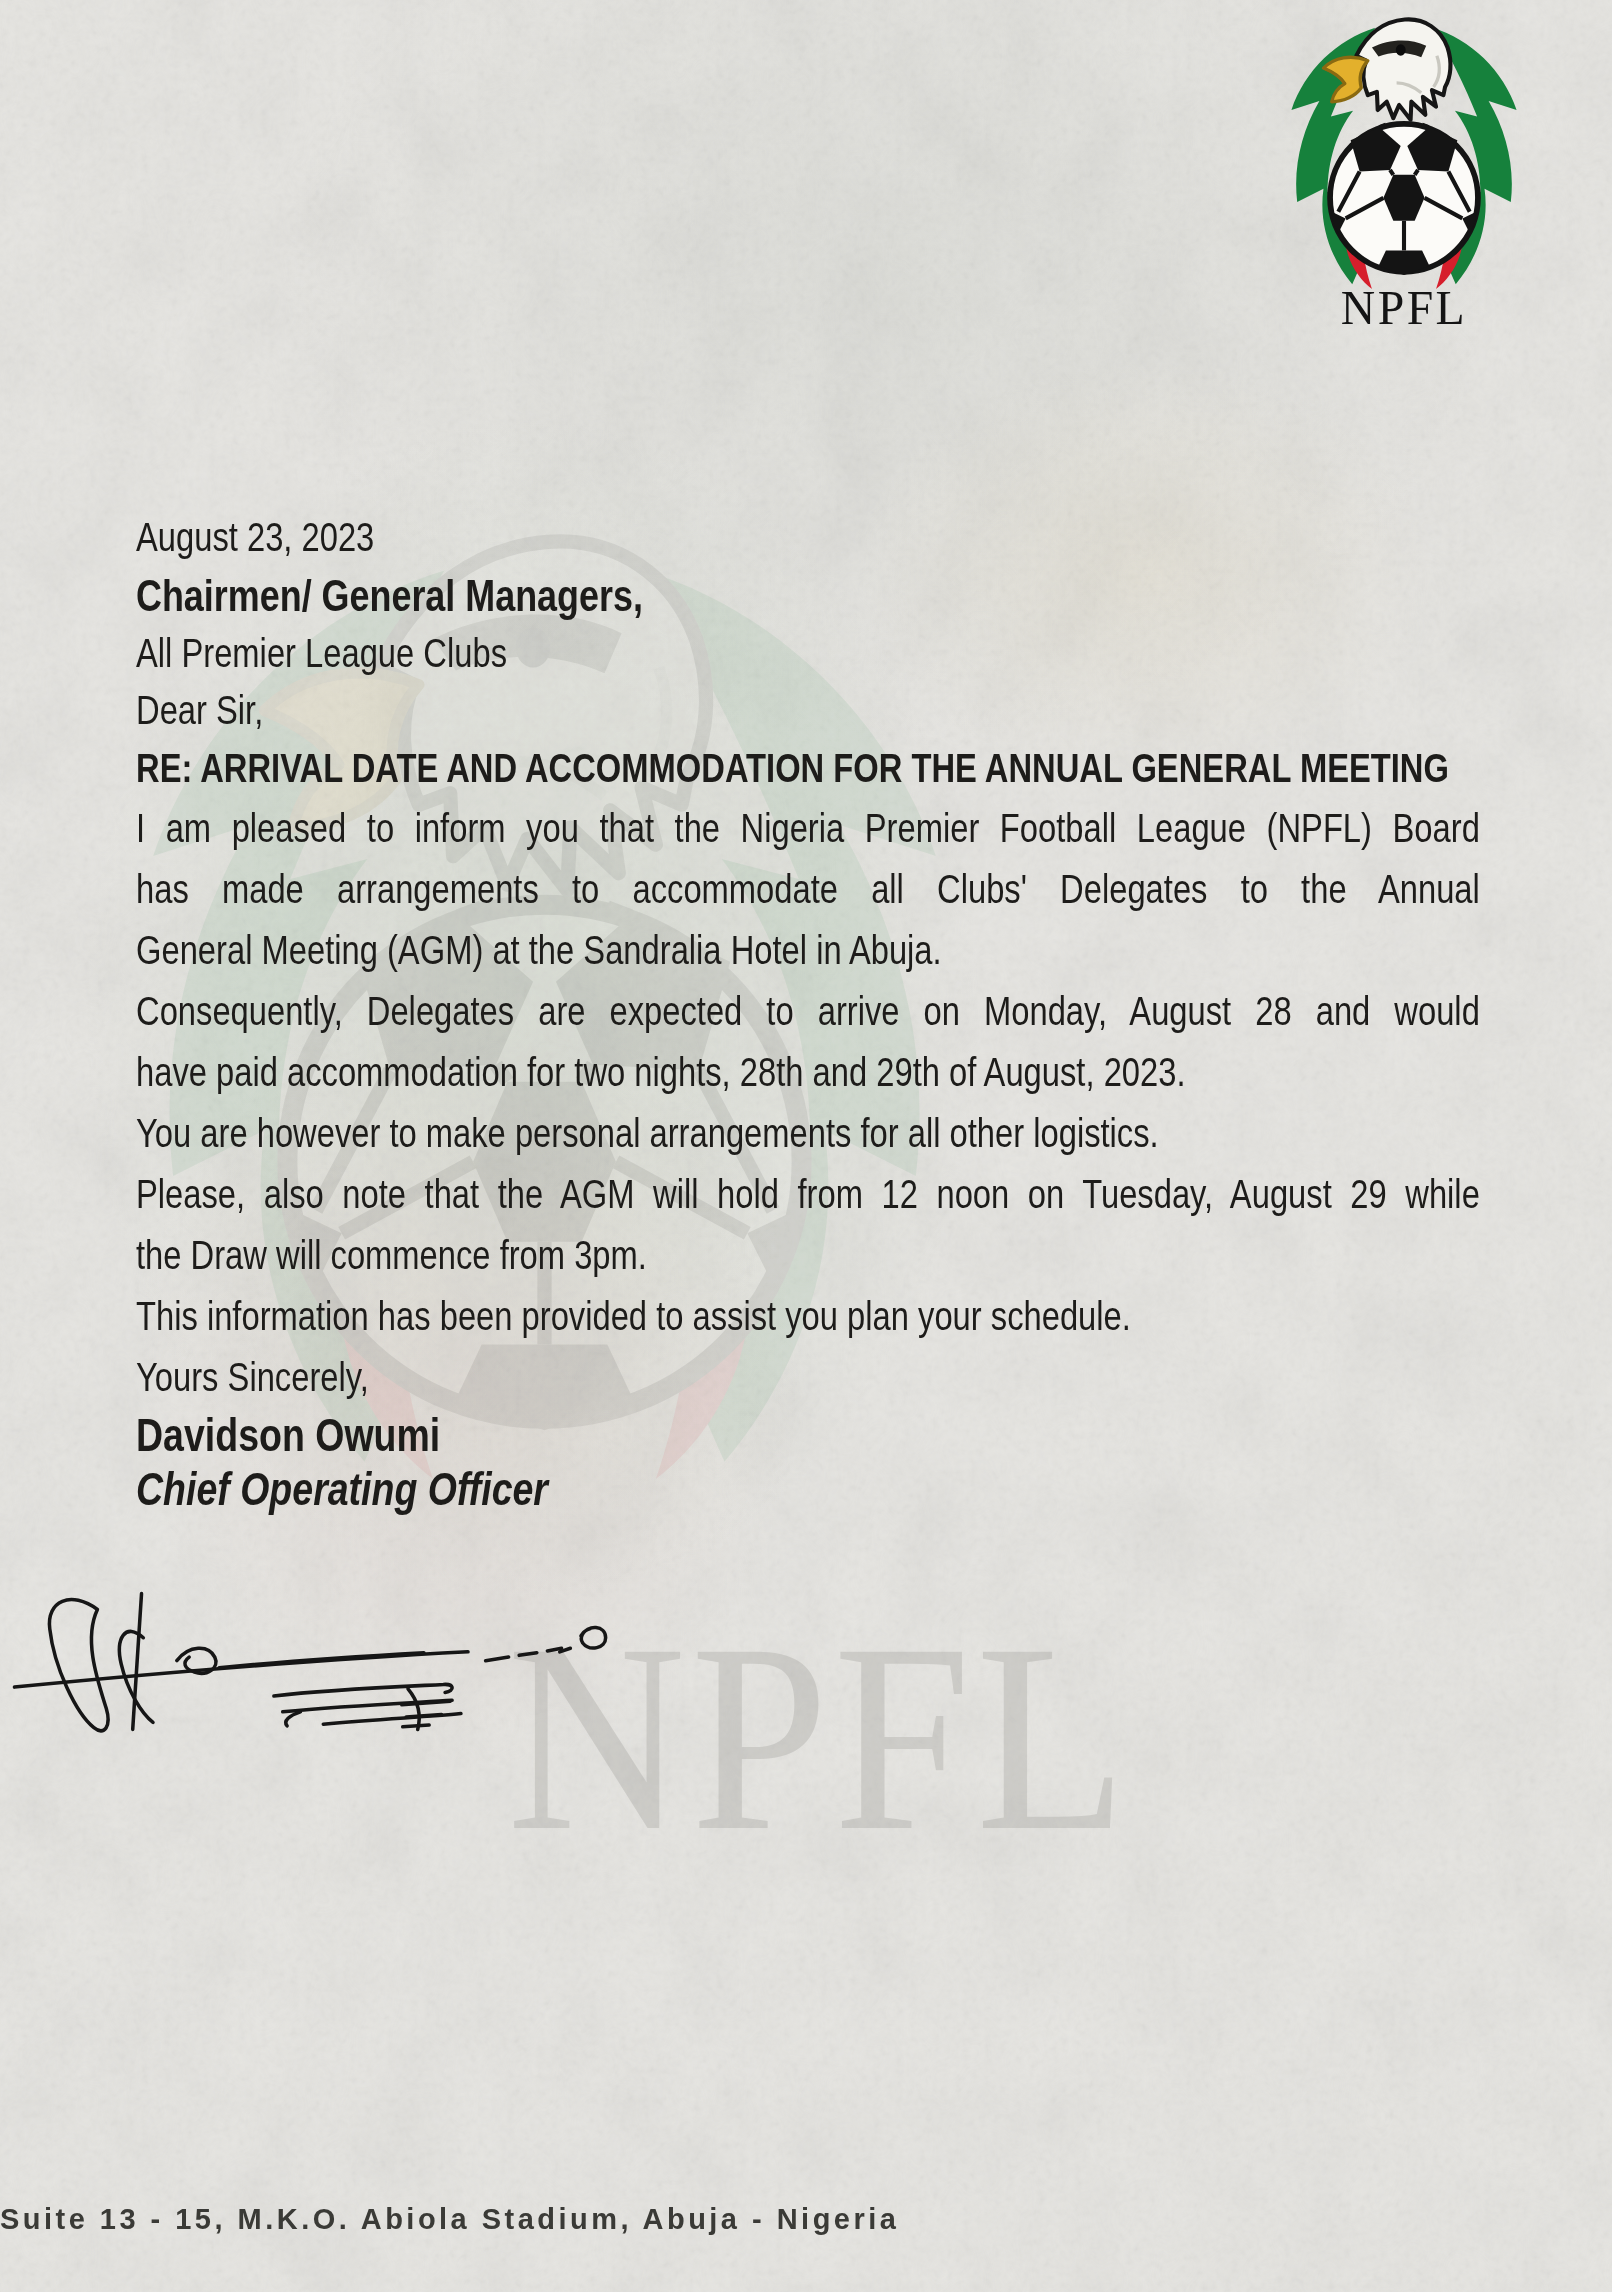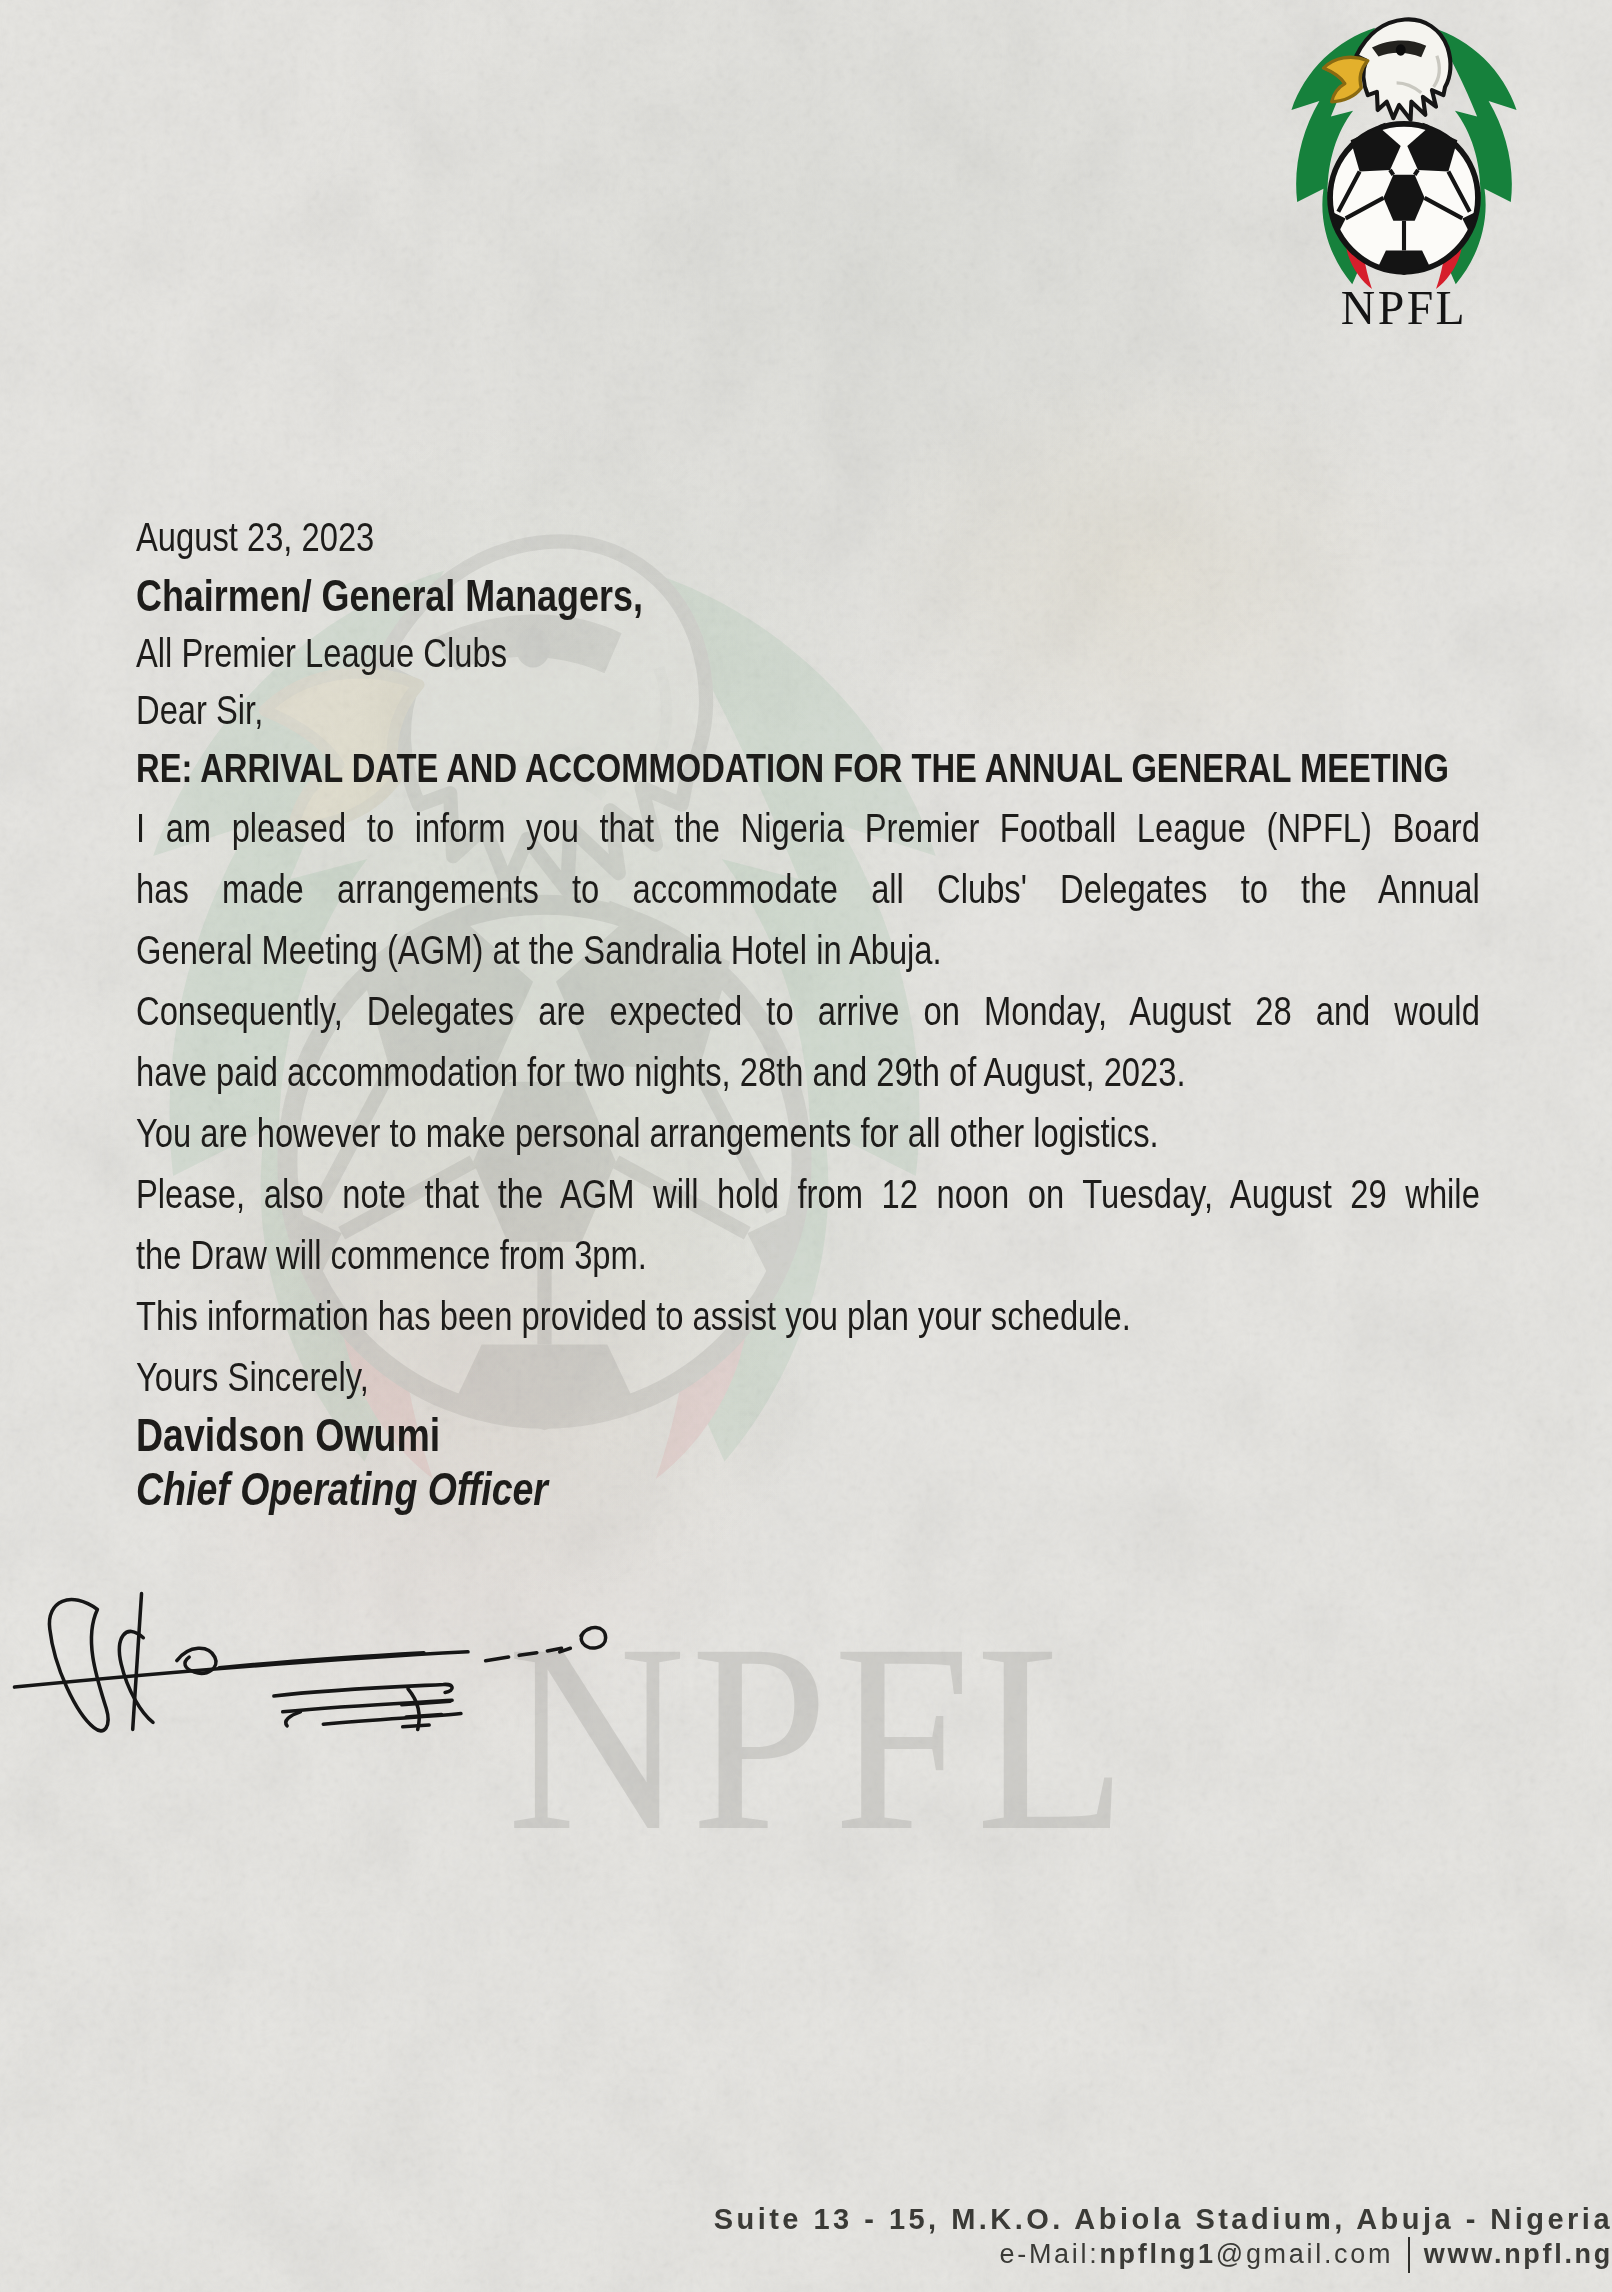--- a/index.html
+++ b/index.html
@@ -55,21 +55,21 @@
   .para{text-align:justify;}
   .para .jline{display:block;text-align-last:justify;}
   .para .jlast{display:block;text-align-last:left;}
   .mb1{margin:0 0 6.3px 0;} .mb2{margin:0 0 8px 0;} .mb3{margin:0 0 9.9px 0;} .mb4{margin:0 0 9px 0;} .mb5{margin:0 0 9.9px 0;}
   .closing{line-height:61px;}
   .sign-name{font-weight:bold;font-size:47px;line-height:54px;margin-top:97px;}
   .sign-title{font-weight:bold;font-style:italic;font-size:47px;line-height:54px;}
 
   .signature-svg{position:absolute;left:9px;top:1583px;width:618px;height:150px;}
 
-  .footer{position:absolute;left:0;top:2201px;width:100%;text-align:right;color:#3a3a36;}
+  .footer{position:absolute;left:0;top:2201px;width:100%;text-align:left;color:#3a3a36;}
   .footer-line1{font-weight:bold;font-size:29px;letter-spacing:.12em;line-height:36px;}
   .footer-line2{font-size:27px;letter-spacing:.1em;line-height:34px;}
   .footer .b{font-weight:bold;}
   .bar{display:inline-block;width:0;border-left:2.7px solid #2e2e2a;height:36px;vertical-align:-9.9px;margin:0 14.3px;}
 </style>
 </head>
 <body>
 
 <div class="page">
 
@@ -191,19 +191,16 @@
       <path d="M452,120 C462,132 468,146 463,166"></path>
       <path d="M445,138 L500,134 M450,152 L490,149 M446,163 L476,161"></path>
       <path d="M540,88 L566,84 M578,82 L598,79 M610,77 L626,74"></path>
       <path d="M648,60 C656,46 676,48 676,62 C676,74 658,78 650,68 C646,62 650,54 658,52"></path>
       <path d="M636,74 L624,78"></path>
     </g>
   </svg>
 
   <div class="footer">
     <div class="footer-line1">Suite 13 - 15, M.K.O. Abiola Stadium, Abuja - Nigeria</div>
-    <div class="footer-line2">
-      <span>e-Mail:</span><span class="b">npflng1</span><span>@gmail.com</span><span class="bar"></span><span class="b">www.npfl.ng</span>
-    </div>
   </div>
 
 </div>
 
 
 </body></html>

